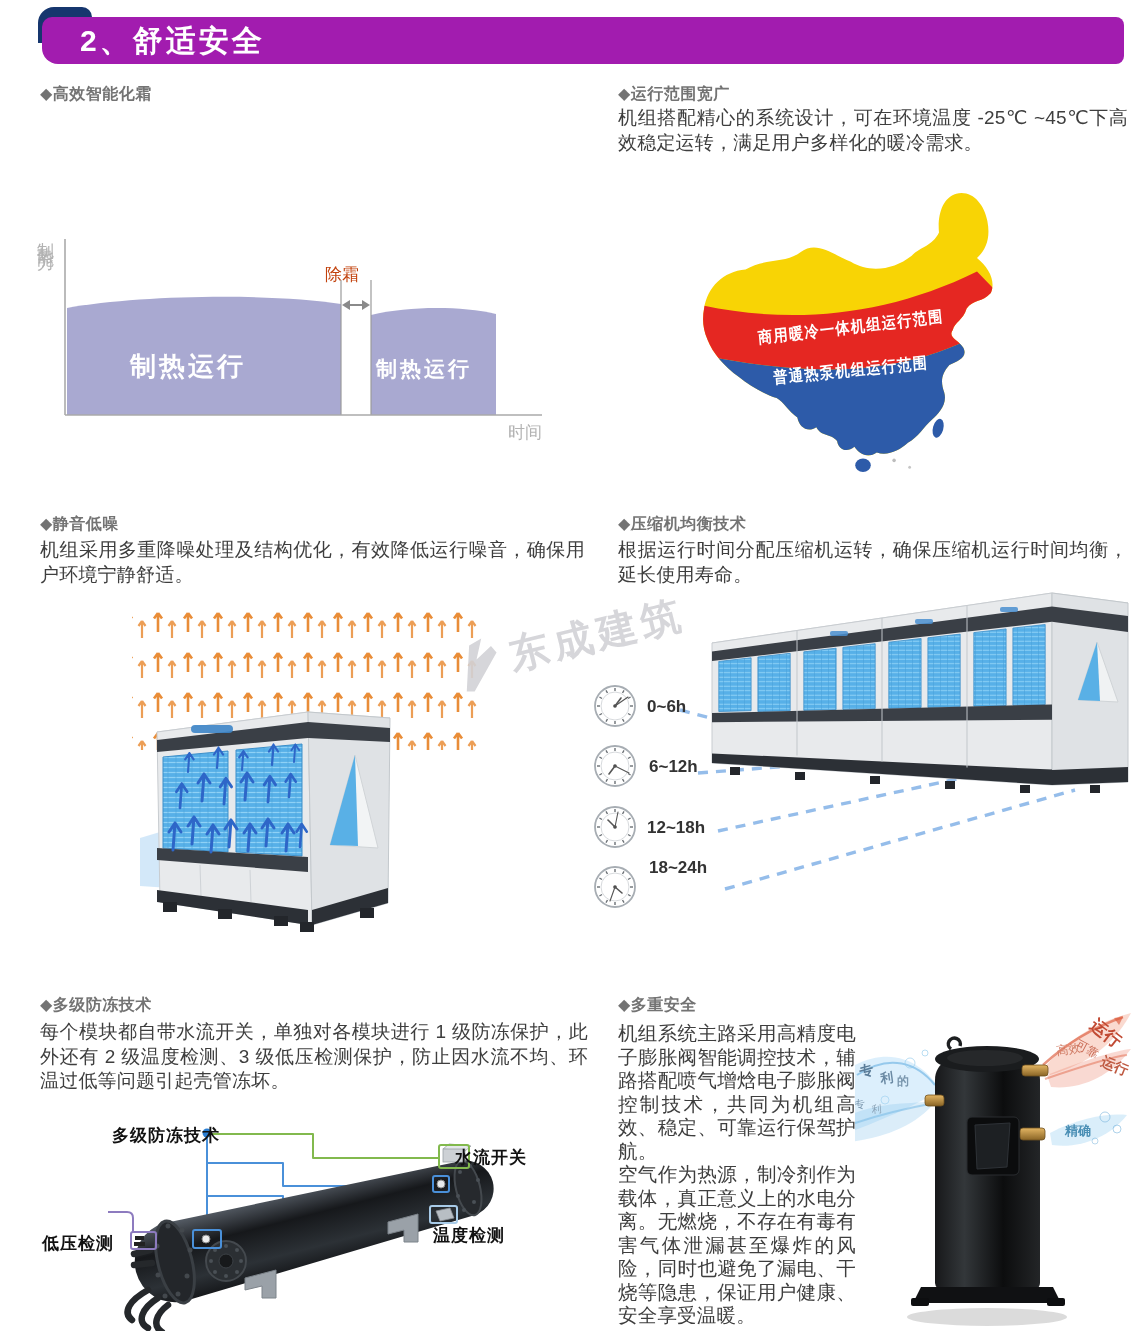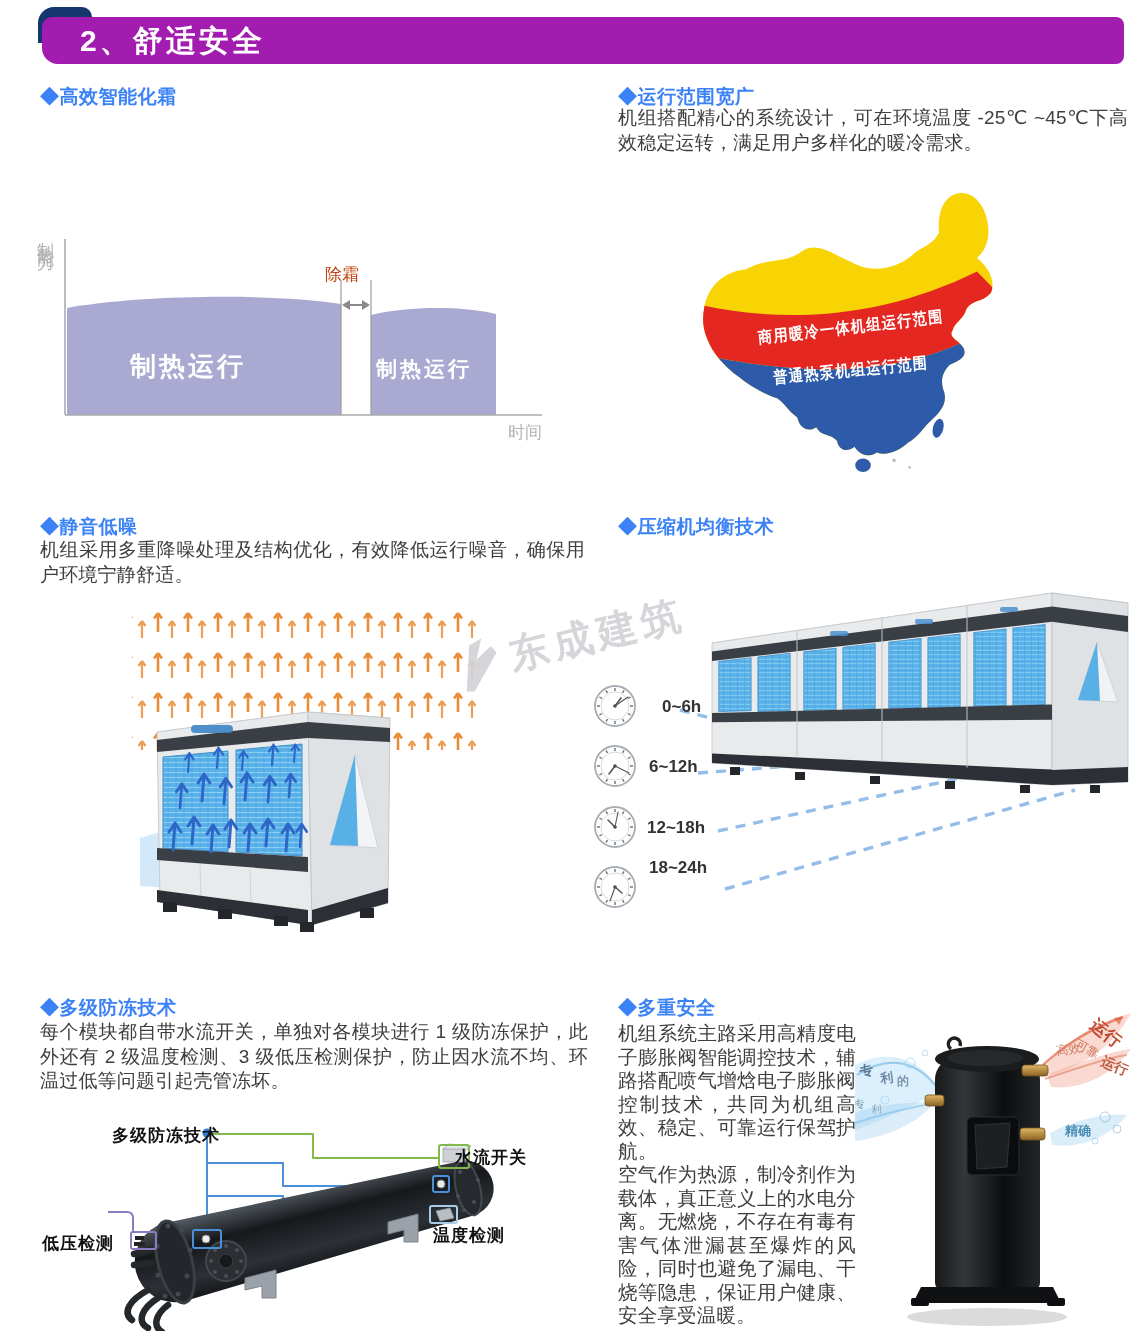--- a/index.html
+++ b/index.html
@@ -3,21 +3,21 @@
 <meta charset="utf-8">
 <style>
   html,body{margin:0;padding:0;background:#fff;}
   #page{position:relative;width:1131px;height:1331px;background:#ffffff;overflow:hidden;
         font-family:"Liberation Sans","DejaVu Sans",sans-serif;}
   .abs{position:absolute;}
   .hdr-fold{position:absolute;left:38px;top:7px;width:54px;height:36px;background:#16366e;border-radius:16px 10px 0 0;}
   .hdr-bar{position:absolute;left:42px;top:17px;width:1082px;height:47px;background:#a21caf;
            border-radius:10px 8px 8px 16px;color:#fff;font-size:30px;font-weight:bold;
            line-height:47px;padding-left:38px;letter-spacing:3px;box-sizing:border-box;}
-  .sec-title{position:absolute;font-size:19px;font-weight:bold;color:#3b82f6;letter-spacing:0.5px;white-space:nowrap;font-family:Liberation Serif, serif;}
+  .sec-title{position:absolute;font-size:16px;font-weight:bold;color:#737373;letter-spacing:0.5px;white-space:nowrap;}
   .sec-body{position:absolute;font-size:19px;color:#3e3e3e;line-height:24.5px;text-align:justify;letter-spacing:0.2px;}
   .sec-body p{margin:0;}
   .chart-lbl{position:absolute;color:#b3b3b3;font-size:17px;white-space:nowrap;}
   .chart-ylbl{position:absolute;left:4px;top:4px;color:#b3b3b3;font-size:17px;writing-mode:vertical-rl;
               text-orientation:upright;letter-spacing:4px;}
   .blk-lbl{position:absolute;color:#fff;font-weight:bold;white-space:nowrap;letter-spacing:3px;}
   .clock-lbl{position:absolute;font-size:17px;font-weight:bold;color:#333;white-space:nowrap;}
   .tube-lbl{position:absolute;font-size:17px;font-weight:bold;color:#111;white-space:nowrap;letter-spacing:1px;}
   .watermark{position:absolute;left:452px;top:614px;display:flex;align-items:center;gap:10px;
              transform:rotate(-14deg);color:#d2d2d6;opacity:.9;pointer-events:none;}
@@ -75,20 +75,21 @@
       <circle cx="252" cy="293" r="1.6" fill="#c6c6c6"></circle>
       <text x="76" y="156" transform="rotate(-6 170 150)" font-size="16.5" font-weight="bold" fill="#ffffff" letter-spacing="1.5">商用暖冷一体机组运行范围</text>
       <text x="94" y="200" transform="rotate(-5 170 195)" font-size="16.5" font-weight="bold" fill="#ffffff" letter-spacing="1.5">普通热泵机组运行范围</text>
     </svg>
   </div>
 
   <div class="sec-title" style="left:40px;top:514px;">◆静音低噪</div>
   <div class="sec-body" style="left:40px;top:538px;width:545px;">机组采用多重降噪处理及结构优化，有效降低运行噪音，确保用户环境宁静舒适。</div>
 
   <div class="sec-title" style="left:618px;top:514px;">◆压缩机均衡技术</div>
+  <div class="sec-body" style="left:618px;top:538px;width:510px;">根据运行时间分配压缩机运转，确保压缩机运行时间均衡，延长使用寿命。</div>
 
   <div class="abs" style="left:60px;top:600px;width:480px;height:360px;">
     <svg width="480" height="360" viewBox="0 0 480 360">
       <defs>
         <pattern id="oar" width="30" height="40" patternUnits="userSpaceOnUse">
           <path d="M8,32 L8,13 M8,13 l-4,5.5 M8,13 l4,5.5" stroke="#e8872e" stroke-width="2.6" fill="none"></path>
           <path d="M22,38 L22,21 M22,21 l-3.5,5 M22,21 l3.5,5" stroke="#e8872e" stroke-width="2.2" fill="none" opacity=".85"></path>
         </pattern>
         <pattern id="mesh1" width="8" height="5" patternUnits="userSpaceOnUse">
           <rect width="8" height="5" fill="#57b0e8"></rect>
@@ -243,21 +244,21 @@
         <line x2="-7" y2="-7"></line>
           <line x2="3" y2="-15" stroke-width="1.1"></line>
       </g>
       <use href="#clk" transform="translate(35,302)"></use>
       <g transform="translate(35,302)" stroke="#555" stroke-width="1.6" stroke-linecap="round">
         <line x2="7" y2="6"></line>
           <line x2="-5" y2="14" stroke-width="1.1"></line>
       </g>
     </svg>
   </div>
-  <div class="clock-lbl" style="left:662px;top:697px;">0~6h</div>
+  <div class="clock-lbl" style="left:647px;top:697px;">0~6h</div>
   <div class="clock-lbl" style="left:649px;top:757px;">6~12h</div>
   <div class="clock-lbl" style="left:647px;top:818px;">12~18h</div>
   <div class="clock-lbl" style="left:649px;top:858px;">18~24h</div>
 
   <div class="sec-title" style="left:40px;top:995px;">◆多级防冻技术</div>
   <div class="sec-body" style="left:40px;top:1020px;width:548px;">每个模块都自带水流开关，单独对各模块进行 1 级防冻保护，此外还有 2 级温度检测、3 级低压检测保护，防止因水流不均、环温过低等问题引起壳管冻坏。</div>
 
   <div class="sec-title" style="left:618px;top:995px;">◆多重安全</div>
   <div class="sec-body" style="left:618px;top:1022px;width:238px;font-size:19.5px;line-height:23.5px;">
     <p>机组系统主路采用高精度电子膨胀阀智能调控技术，辅路搭配喷气增焓电子膨胀阀控制技术，共同为机组高效、稳定、可靠运行保驾护航。</p>

